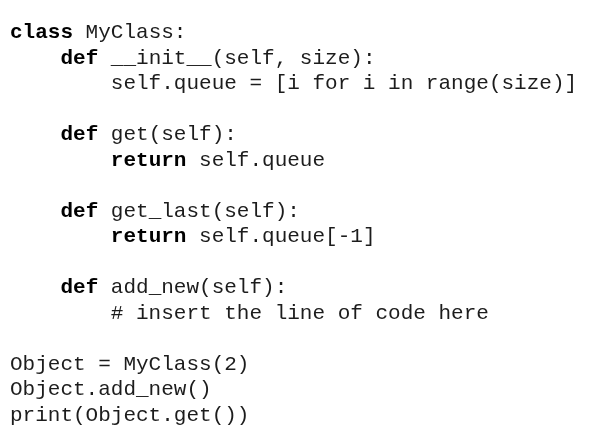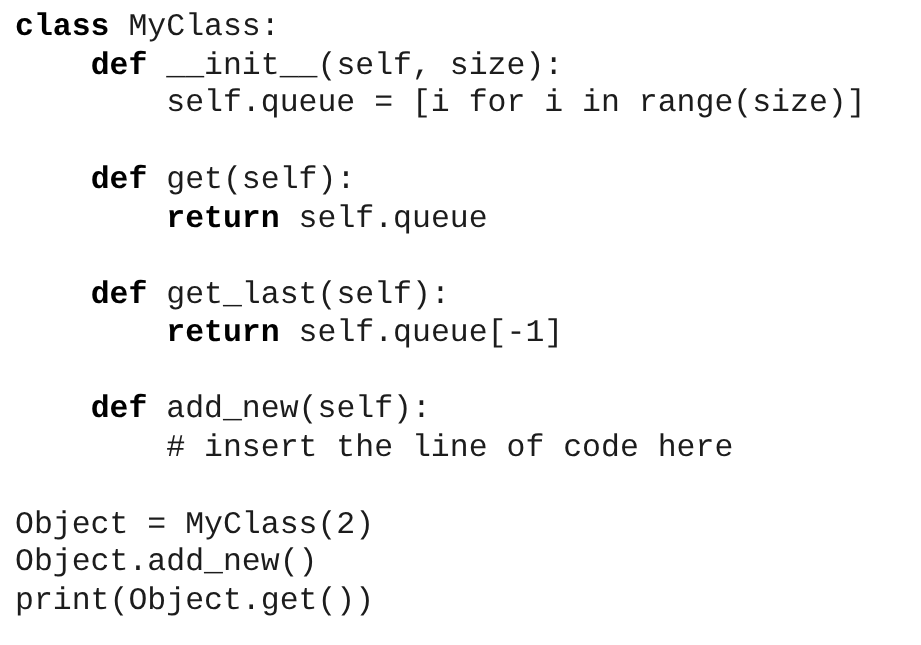--- a/index.html
+++ b/index.html
@@ -9,21 +9,21 @@
   }
   body {
     width: 614px;
     height: 430px;
     overflow: hidden;
   }
   .code-wrap {
     box-sizing: border-box;
     width: 614px;
     height: 430px;
-    padding: 6px 4px 6px 10px;
+    padding: 20px 4px 6px 10px;
     background: #ffffff;
   }
   pre.code {
     margin: 0;
     font-family: "Liberation Mono", "DejaVu Sans Mono", monospace;
     font-size: 21px;
     line-height: 25.5px;
     color: #1c1c1c;
     white-space: pre;
   }

